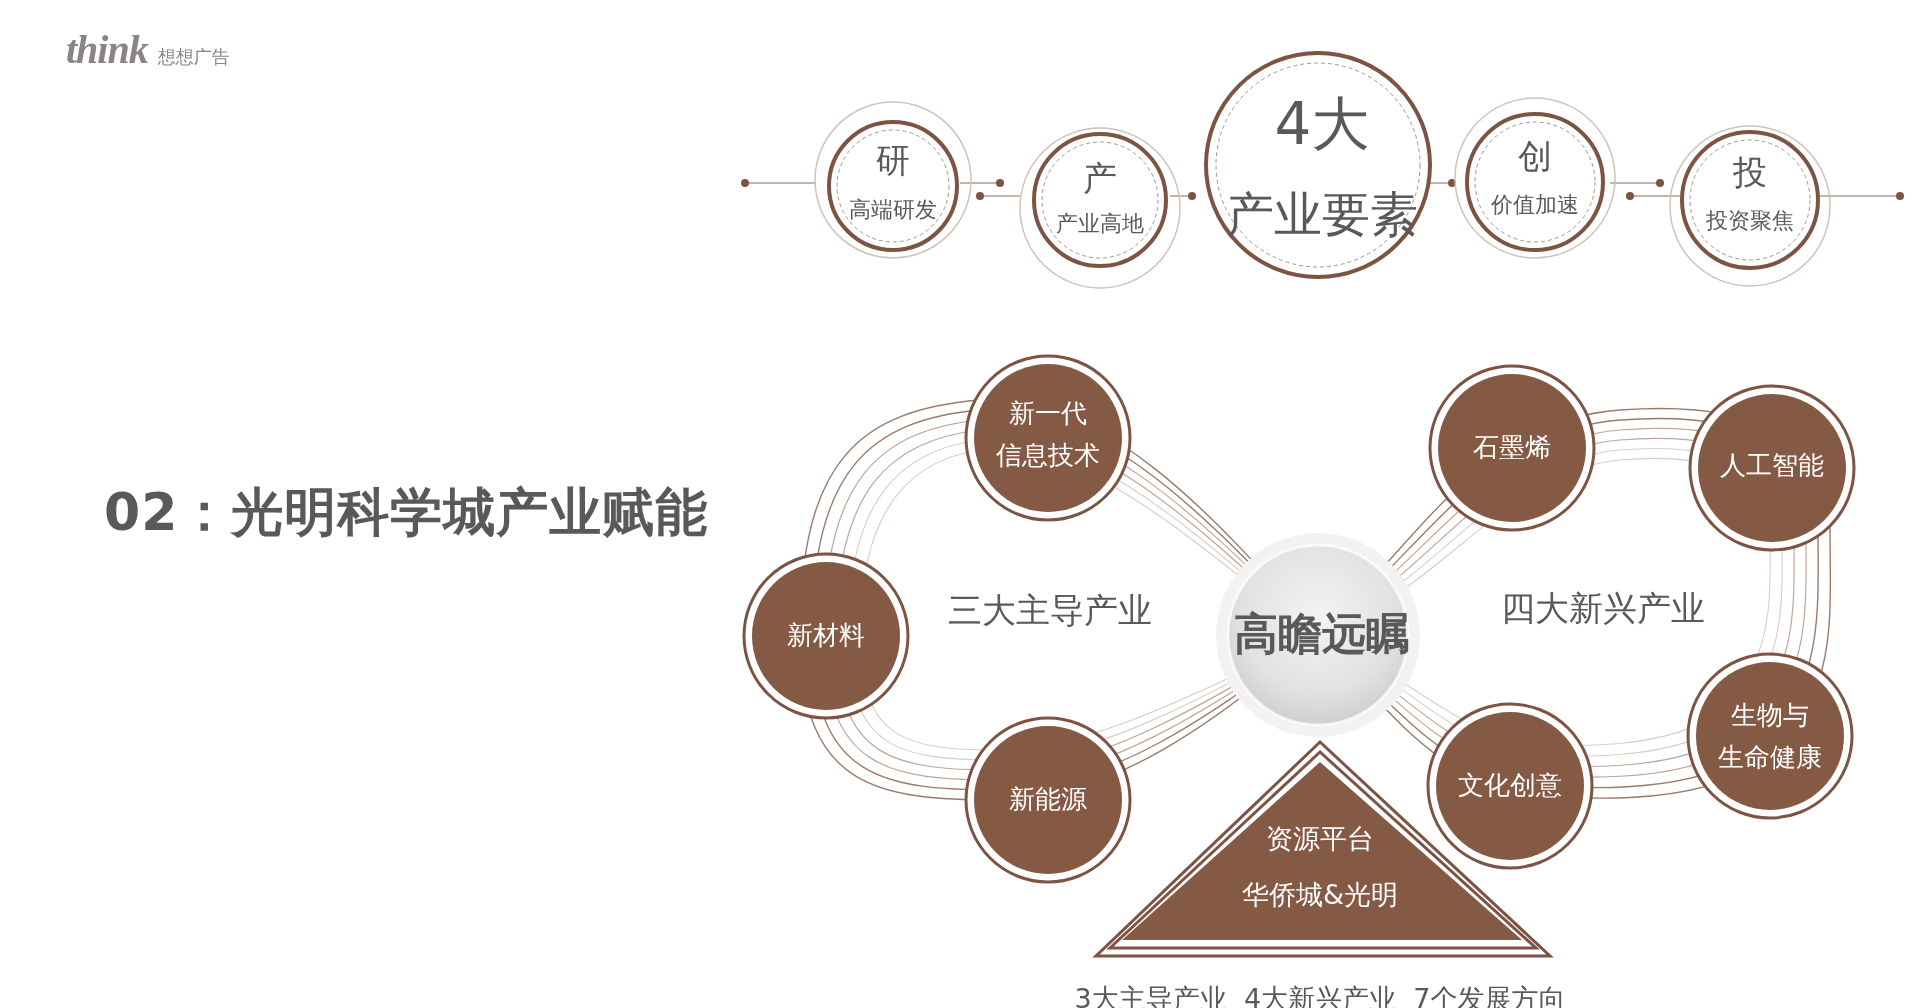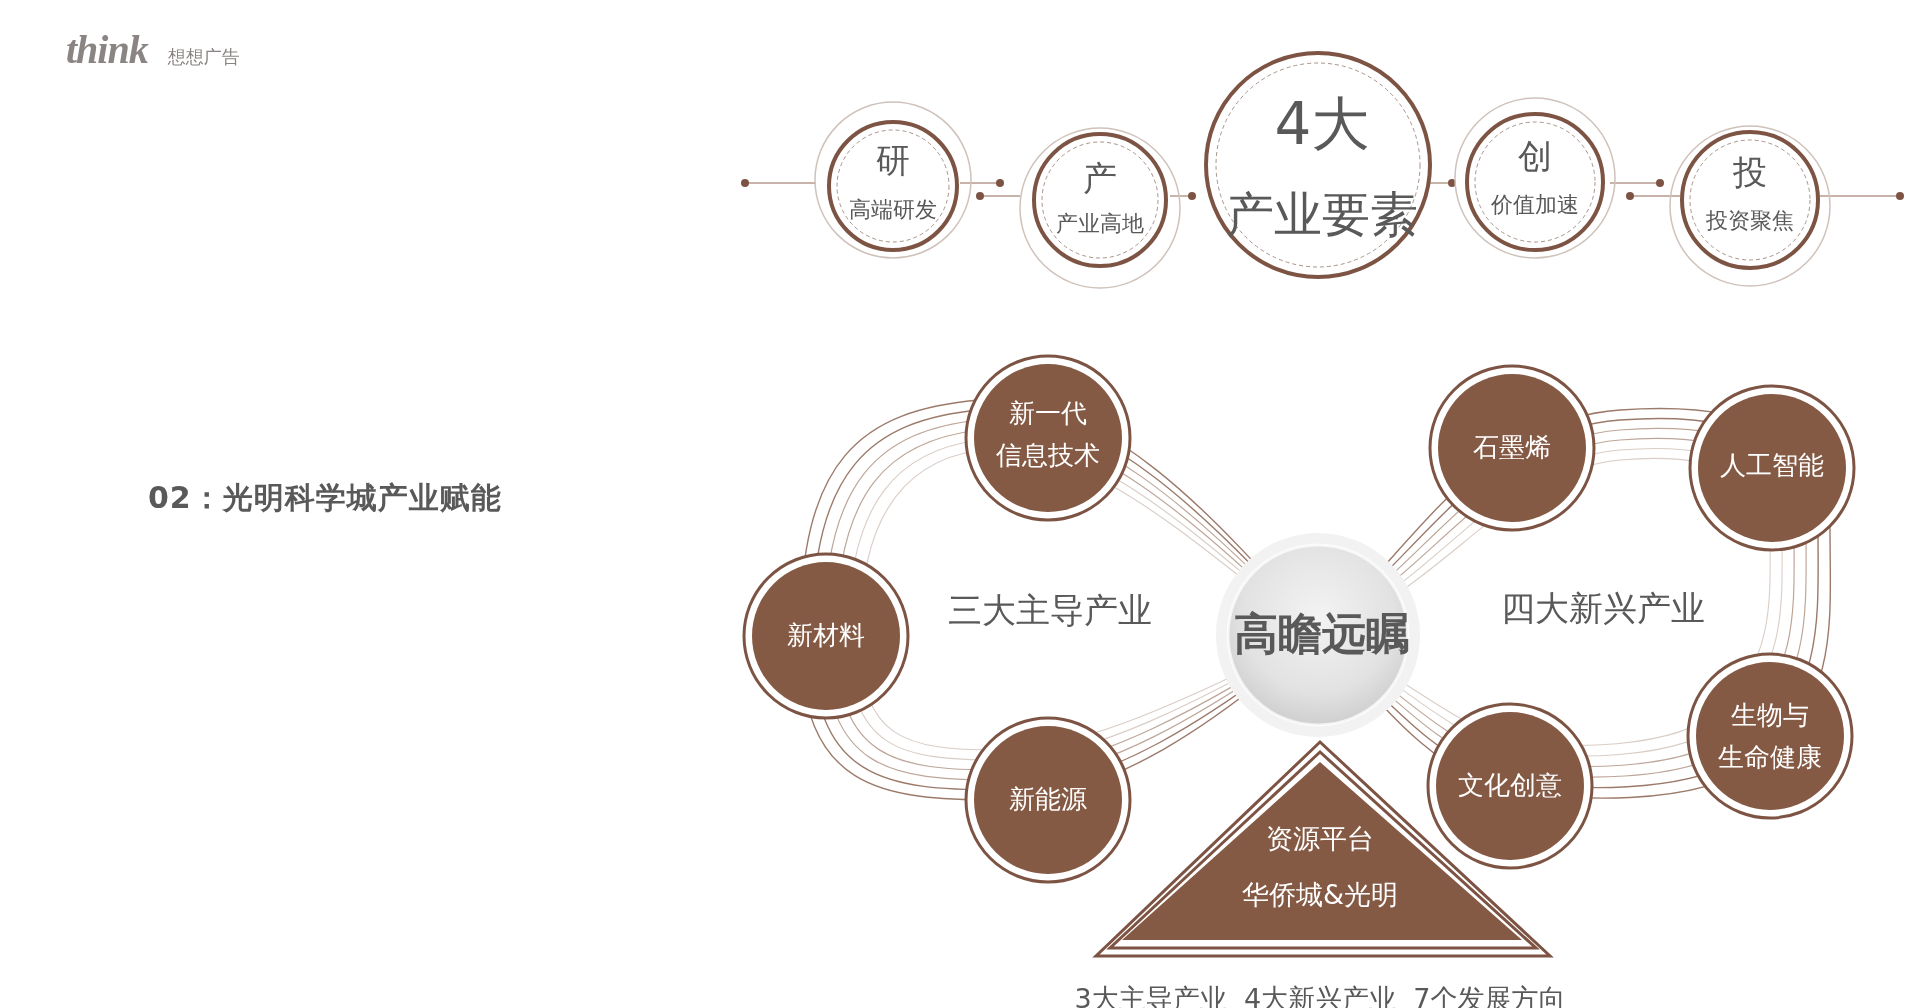--- a/index.html
+++ b/index.html
@@ -1,21 +1,21 @@
 <!DOCTYPE html>
 <html><head>
   <meta charset="utf-8">
   <style>
     html, body { margin:0; padding:0; background:#ffffff; }
     body { width:1920px; height:1008px; position:relative; overflow:hidden;
       font-family: "DejaVu Sans", "Liberation Sans", sans-serif; }
     .logo { position:absolute; left:66px; top:26px; display:flex; align-items:baseline; color:#8a8482; }
     .logo-think { font-family:Liberation Serif, serif; font-style:italic; font-weight:bold; font-size:40px; letter-spacing:-1px; }
-    .logo-cn { font-size:18px; margin-left:20px; }
-    .page-title { position:absolute; left:104px; top:478px; font-size:30px; font-weight:bold; color:#595959; letter-spacing:1px; white-space:nowrap;margin-left:44px; }
+    .logo-cn { font-size:18px; margin-left:10px; }
+    .page-title { position:absolute; left:104px; top:478px; font-size:52px; font-weight:bold; color:#595959; letter-spacing:1px; white-space:nowrap; }
     svg.diagram { position:absolute; left:0; top:0; }
     .t-dark { fill:#595959; }
     .t-white { fill:#ffffff; }
     .txt { font-family:"DejaVu Sans", "Liberation Sans", sans-serif; text-anchor:middle; dominant-baseline:middle; }
   </style>
 </head>
 <body>
 
 <div class="logo">
   <span class="logo-think">think</span>

